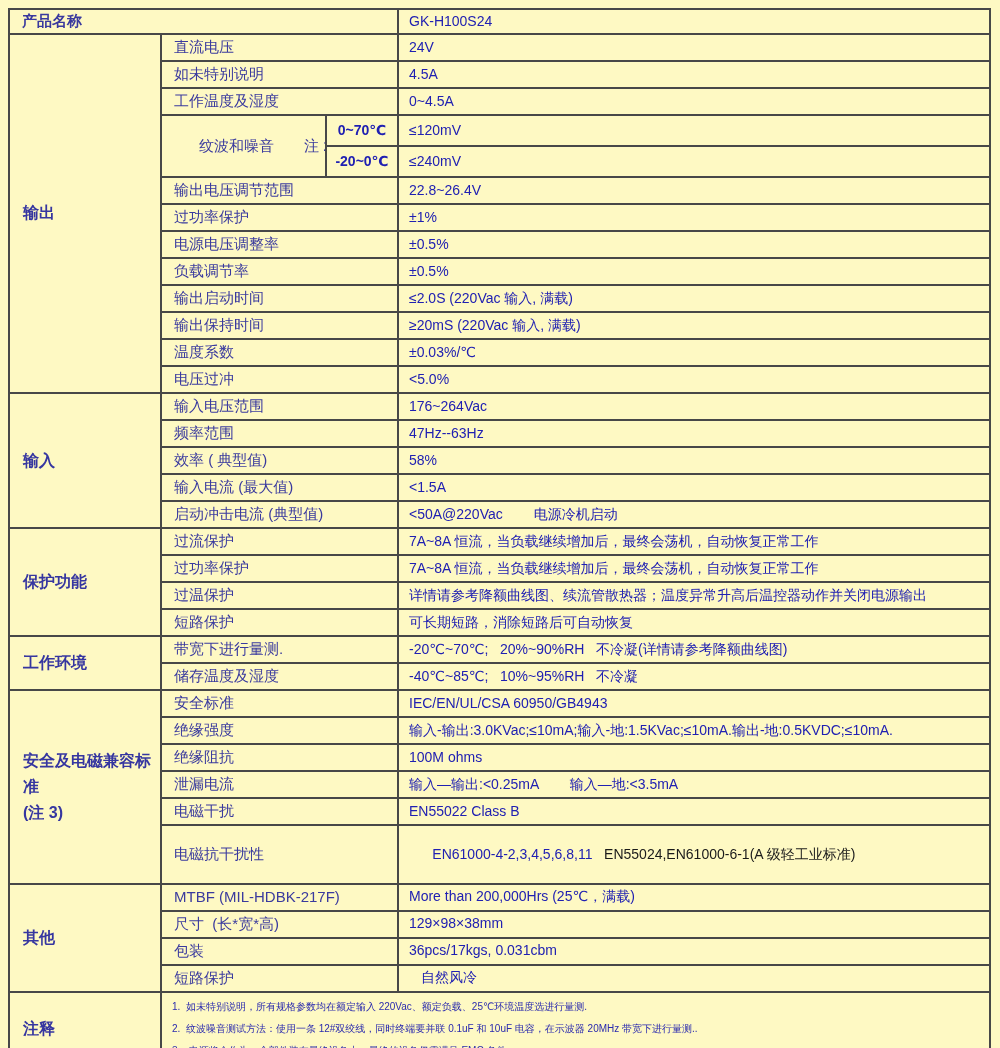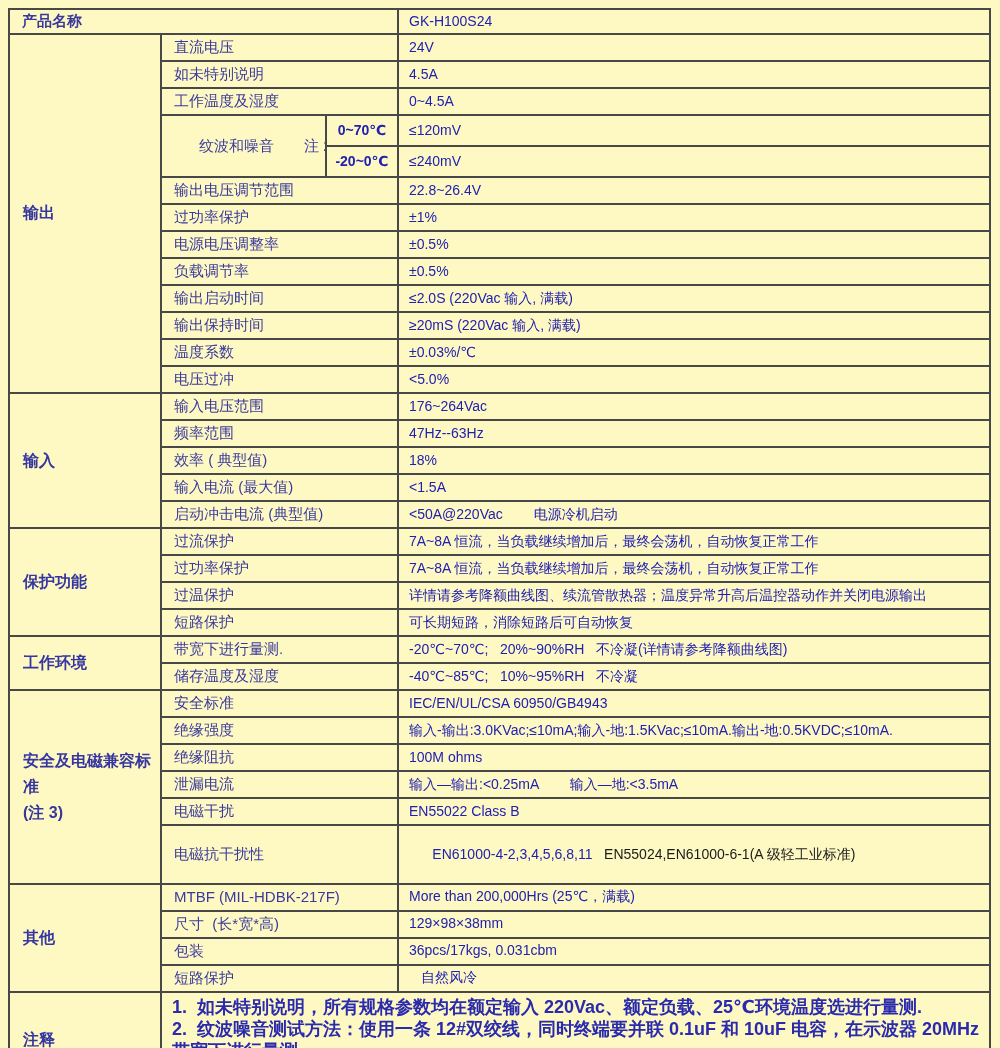--- a/index.html
+++ b/index.html
@@ -17,21 +17,21 @@
   tr.hdr td{height:23px;}
   .sec{color:#3636a0;font-weight:bold;padding:2px 4px 2px 13px;font-size:16px;}
   .lbl{color:#3a3a9e;padding:2px 4px 2px 12px;font-size:15px;white-space:pre;}
   .val{color:#2020b2;font-weight:normal;padding:2px 4px 2px 10px;white-space:pre;}
   .val .black{color:#1a1a1a;}
   .temp{color:#2020b2;font-weight:bold;text-align:center;padding:2px 2px;}
   .hdr-lbl{color:#3a3a9e;font-weight:bold;padding:2px 4px 2px 12px;font-size:15px;}
   .note-gap{margin-left:30px;}
   .indent{padding-left:22px;}
   .notes-cell{padding:3px 6px 3px 10px;}
-  .notes-cell div{color:#2a2aae;font-weight:bold;font-size:18px;line-height:22px;white-space:pre-wrap;}
+  .notes-cell div{color:#2a2aae;font-weight:normal;font-size:10px;line-height:22px;white-space:pre-wrap;}
   .sec2{line-height:1.6;margin-left:23px;}
 </style>
 </head>
 <body>
 
 <div class="page">
 <table class="spec">
   <colgroup>
         <col class="c1">
         <col class="c2">
@@ -106,21 +106,21 @@
     <td rowspan="5" class="sec">输入</td>
     <td colspan="2" class="lbl">输入电压范围</td>
     <td class="val">176~264Vac</td>
   </tr>
   <tr class="std">
     <td colspan="2" class="lbl">频率范围</td>
     <td class="val">47Hz--63Hz</td>
   </tr>
   <tr class="std">
     <td colspan="2" class="lbl">效率 ( 典型值)</td>
-    <td class="val">18%</td>
+    <td class="val">58%</td>
   </tr>
   <tr class="std">
     <td colspan="2" class="lbl">输入电流 (最大值)</td>
     <td class="val">&lt;1.5A</td>
   </tr>
   <tr class="std">
     <td colspan="2" class="lbl">启动冲击电流 (典型值)</td>
     <td class="val">&lt;50A@220Vac        电源冷机启动</td>
   </tr>
 

